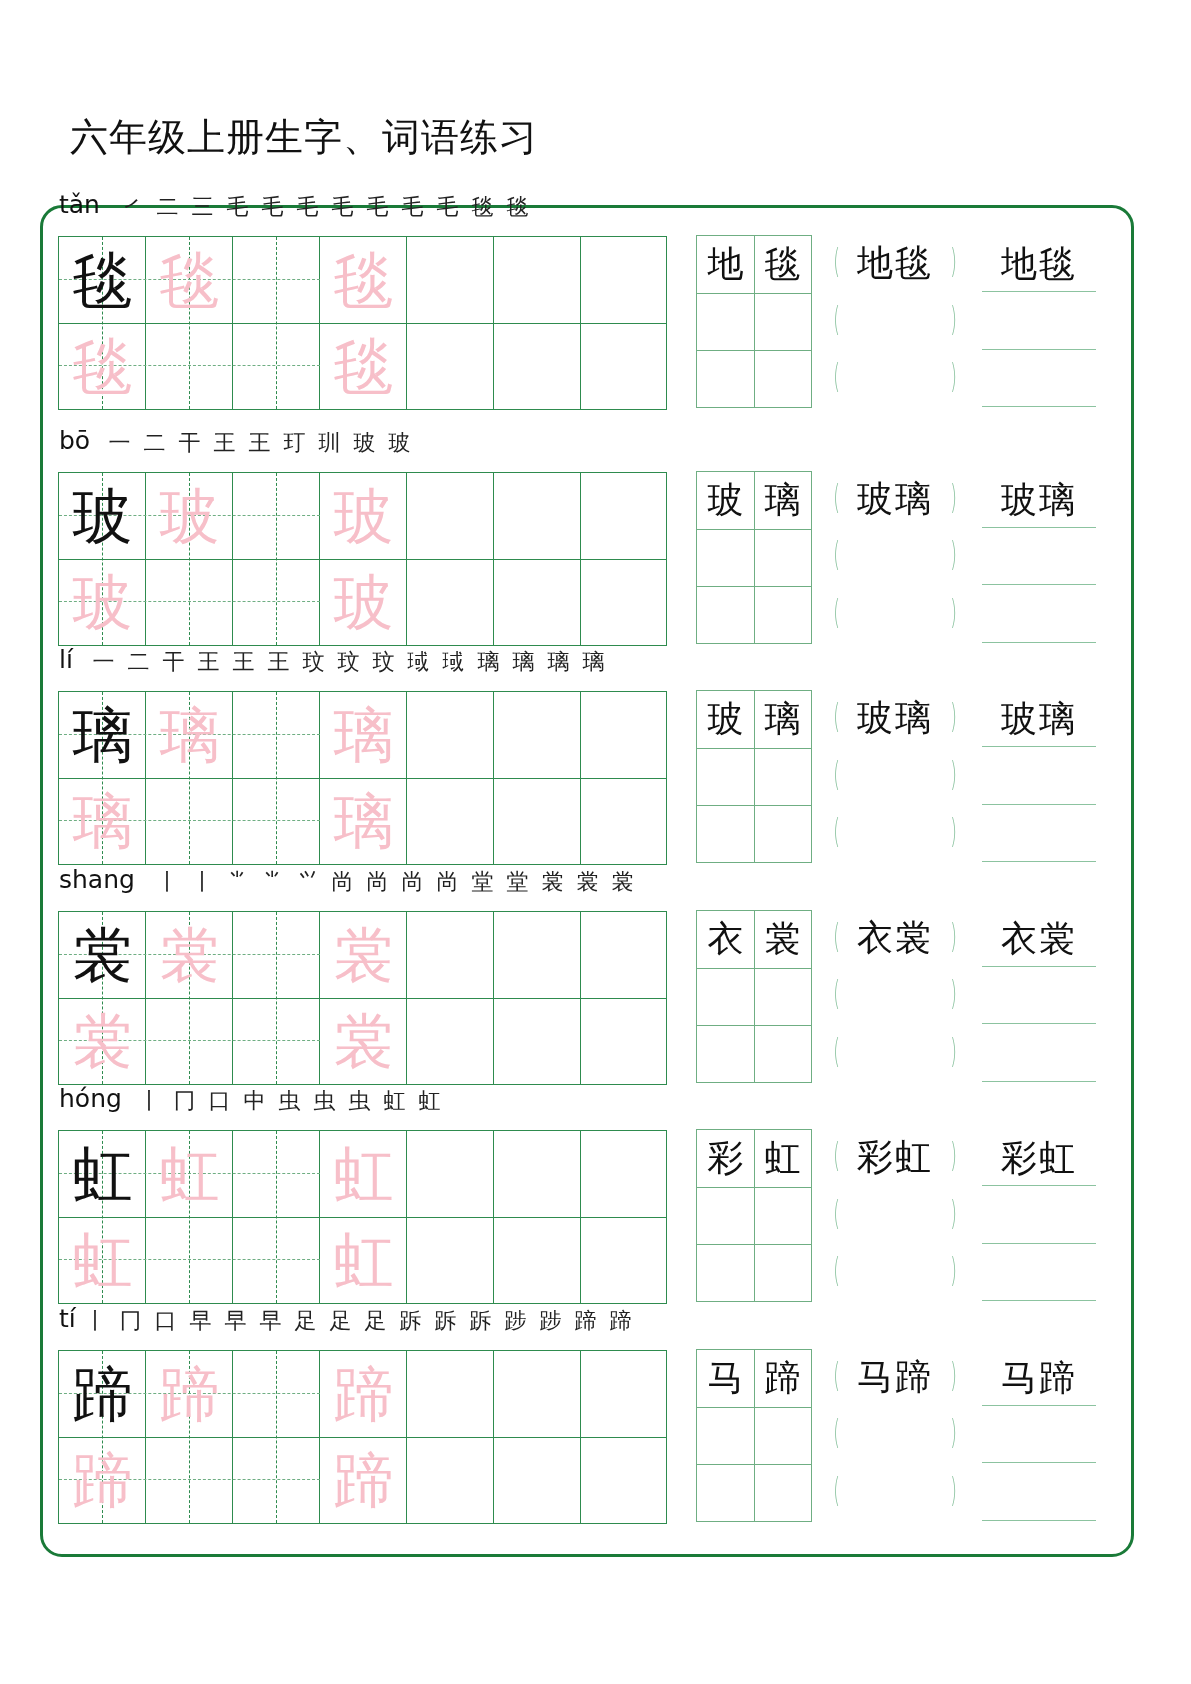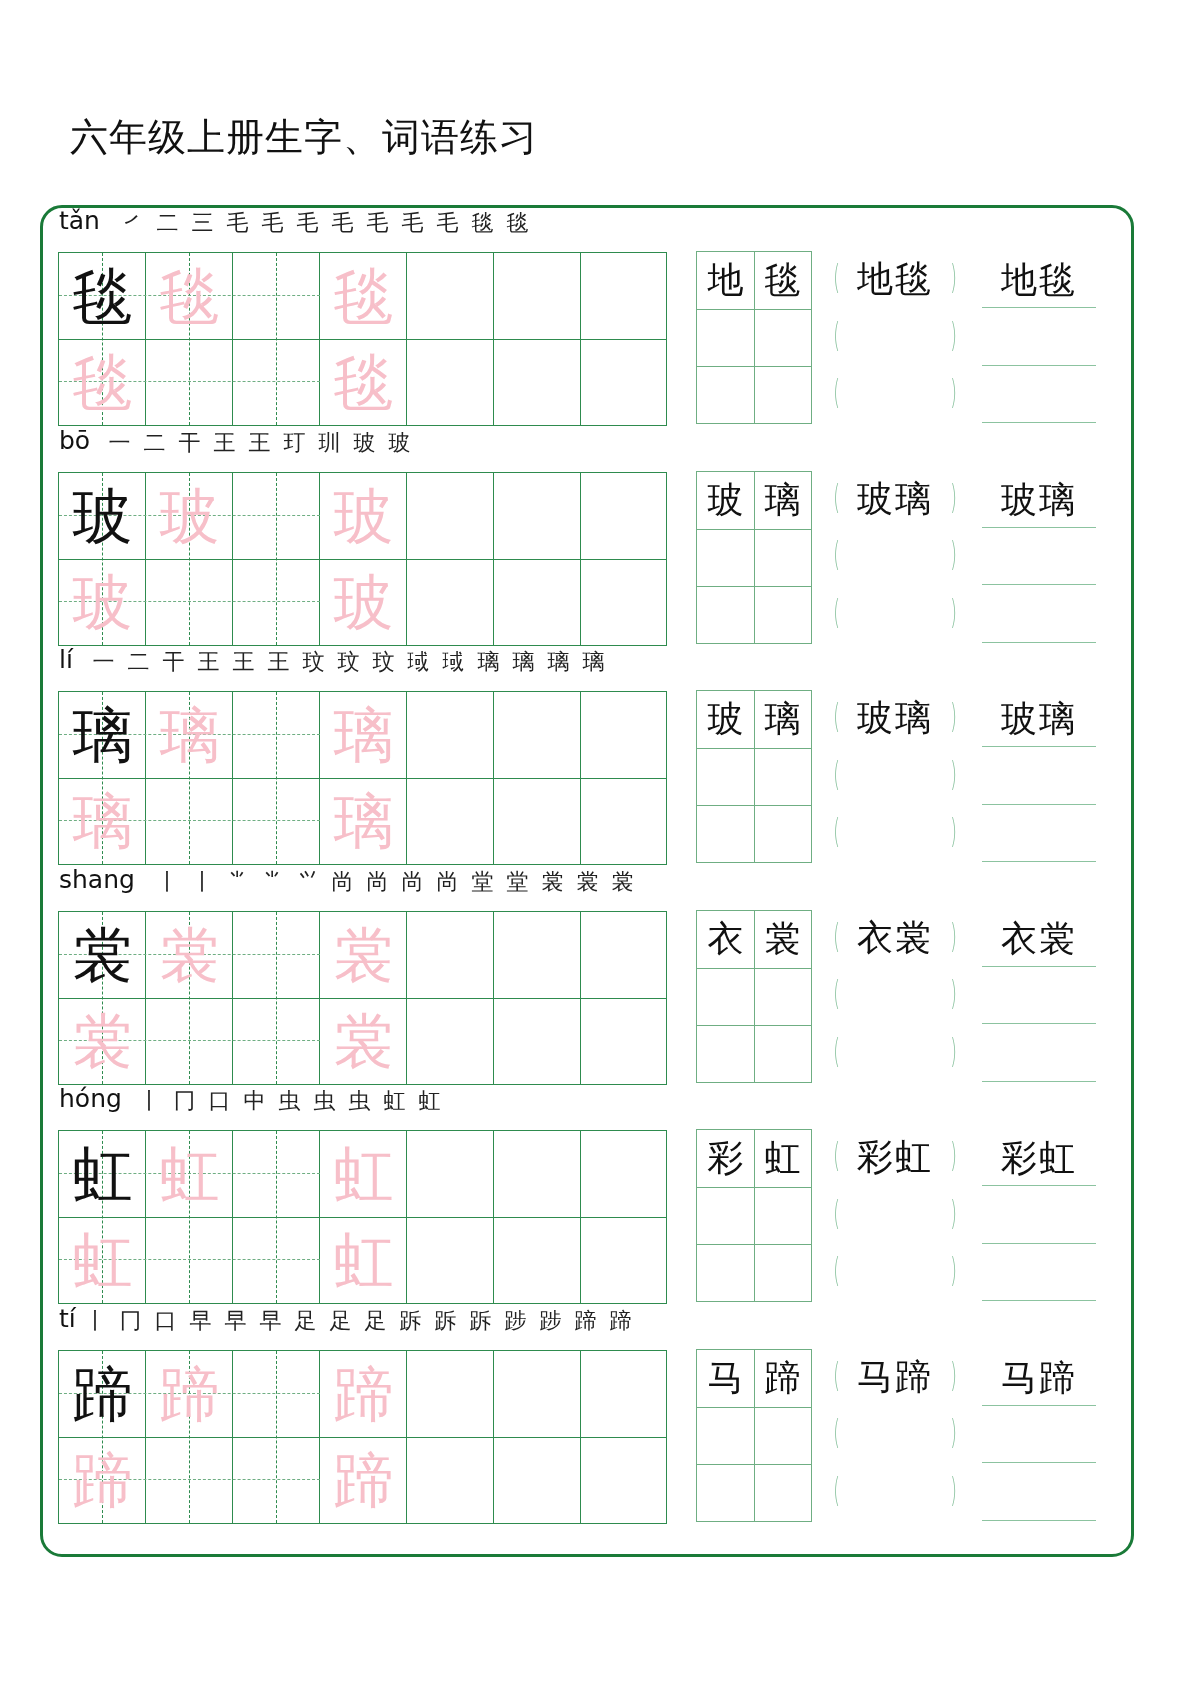--- a/index.html
+++ b/index.html
@@ -45,21 +45,21 @@
                 font-family:"DejaVu Serif", serif; color:#111; letter-spacing:2px; }
 </style>
 </head>
 <body>
 
 <div class="title">六年级上册生字、词语练习</div>
 
 <div class="frame"></div>
 
 <div id="rows">
-    <div class="row" style="top: 208px;">
+    <div class="row" style="top: 192px;">
       <div class="pinyin">tǎn</div>
       <div class="strokes" style="left:115px">
         <span class="step">㇒</span>
         <span class="step">二</span>
         <span class="step">三</span>
         <span class="step">毛</span>
         <span class="step">毛</span>
         <span class="step">毛</span>
         <span class="step">毛</span>
         <span class="step">毛</span>

